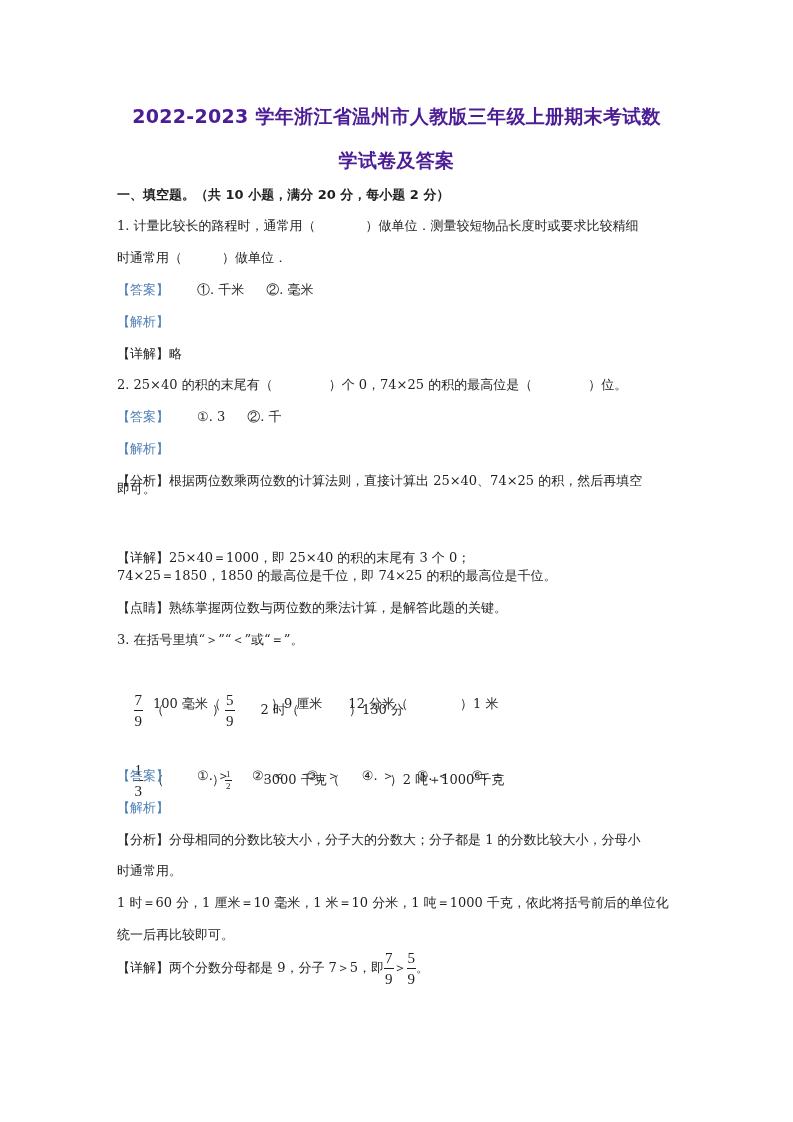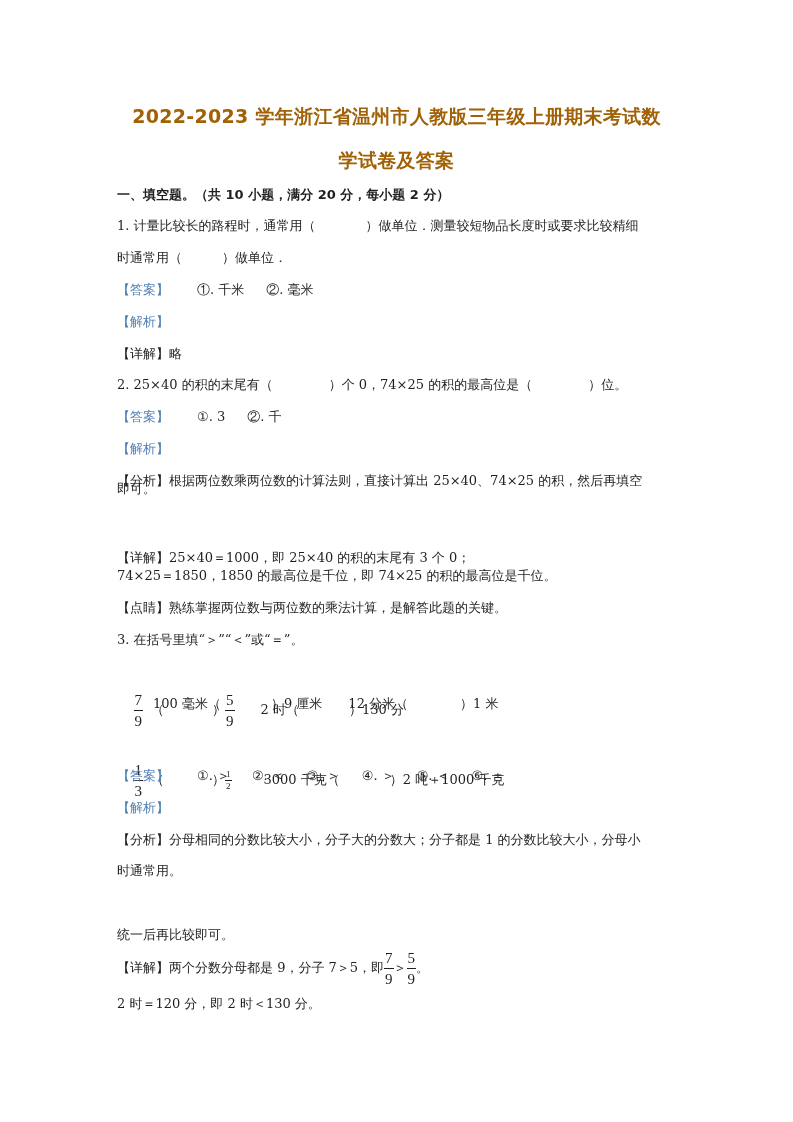--- a/index.html
+++ b/index.html
@@ -1,21 +1,21 @@
 <!DOCTYPE html>
 <html><head>
 <meta charset="utf-8">
 <style>
   html, body { margin: 0; padding: 0; background: #ffffff; }
   body { width: 793px; height: 1122px; position: relative; overflow: hidden;
          font-family: "DejaVu Serif", "Liberation Serif", serif; color: #1a1a1a; }
   .page { position: absolute; left: 0; top: 0; width: 793px; height: 1122px; }
   .title { position: absolute; left: 100px; width: 593px; text-align: center;
            font-family: "DejaVu Sans", "Liberation Sans", sans-serif; font-weight: bold;
-           font-size: 19px; color: #a16207; letter-spacing: 0.3px; }
+           font-size: 19px; color: #4c1d95; letter-spacing: 0.3px; }
   .line { position: absolute; left: 117px; font-size: 13px; line-height: 18px; white-space: pre; color: #1f1f1f; }
   .bold { font-weight: bold; font-family: "DejaVu Sans", "Liberation Sans", sans-serif; }
   .tag-blue { color: #4f7fb5; }
   .blank { display: inline-block; }
   .frac { display: inline-block; vertical-align: middle; text-align: center; line-height: 1; font-family: "Liberation Serif", serif; }
   .frac .num, .frac .den { display: block; font-size: 15px; padding: 0 1px; }
   .frac .num { border-bottom: 1px solid #1f1f1f; padding-bottom: 2px; }
   .frac .den { padding-top: 3px; }
   .frac.small .num, .frac.small .den { font-size: 9px; }
   .frac.small .num { padding-bottom: 1px; }
@@ -56,18 +56,18 @@
   <div class="line" style="top:695px;margin-left:36px;"><span>100 毫米（</span><span class="blank" style="width:50px;"></span><span>）9 厘米</span><span class="gap" style="width:26px;"></span><span>12 分米（</span><span class="blank" style="width:52px;"></span><span>）1 米</span></div>
 
   <div class="line" style="top:720px; line-height:40px; height:40px;">
     <span class="frac"><span class="num">1</span><span class="den">3</span></span><span class="gap" style="width:8px;"></span><span>（</span><span class="blank" style="width:48px;"></span><span>）</span><span class="frac small"><span class="num">1</span><span class="den">2</span></span><span class="gap" style="width:32px;"></span><span>3000 千克（</span><span class="blank" style="width:50px;"></span><span>）2 吨＋1000 千克</span>
   </div>
 
   <div class="line" style="top:767px;"><span class="tag-blue">【答案】</span><span class="gap" style="width:28px;"></span><span>①. ＞</span><span class="gap" style="width:22px;"></span><span>②. ＜</span><span class="gap" style="width:22px;"></span><span>③. ＞</span><span class="gap" style="width:22px;"></span><span>④. ＞</span><span class="gap" style="width:22px;"></span><span>⑤. ＜</span><span class="gap" style="width:22px;"></span><span>⑥. ＝</span></div>
   <div class="line tag-blue" style="top:799px;">【解析】</div>
   <div class="line" style="top:831px;"><span>【分析】</span><span>分母相同的分数比较大小，分子大的分数大；分子都是 1 的分数比较大小，分母小</span></div>
   <div class="line" style="top:862px;">时通常用。</div>
+  <div class="line" style="top:894px;">1 时＝60 分，1 厘米＝10 毫米，1 米＝10 分米，1 吨＝1000 千克，依此将括号前后的单位化</div>
   <div class="line" style="top:926px;">统一后再比较即可。</div>
 
   <div class="line" style="top:948px; line-height:40px; height:40px;"><span>【详解】</span><span>两个分数分母都是 9，分子 7＞5，即</span><span class="frac"><span class="num">7</span><span class="den">9</span></span><span>＞</span><span class="frac"><span class="num">5</span><span class="den">9</span></span><span>。</span></div>
-  <div class="line" style="top:995px;">2 时＝120 分，即 2 时＜130 分。</div>
 
 </div>
 
 </body></html>

